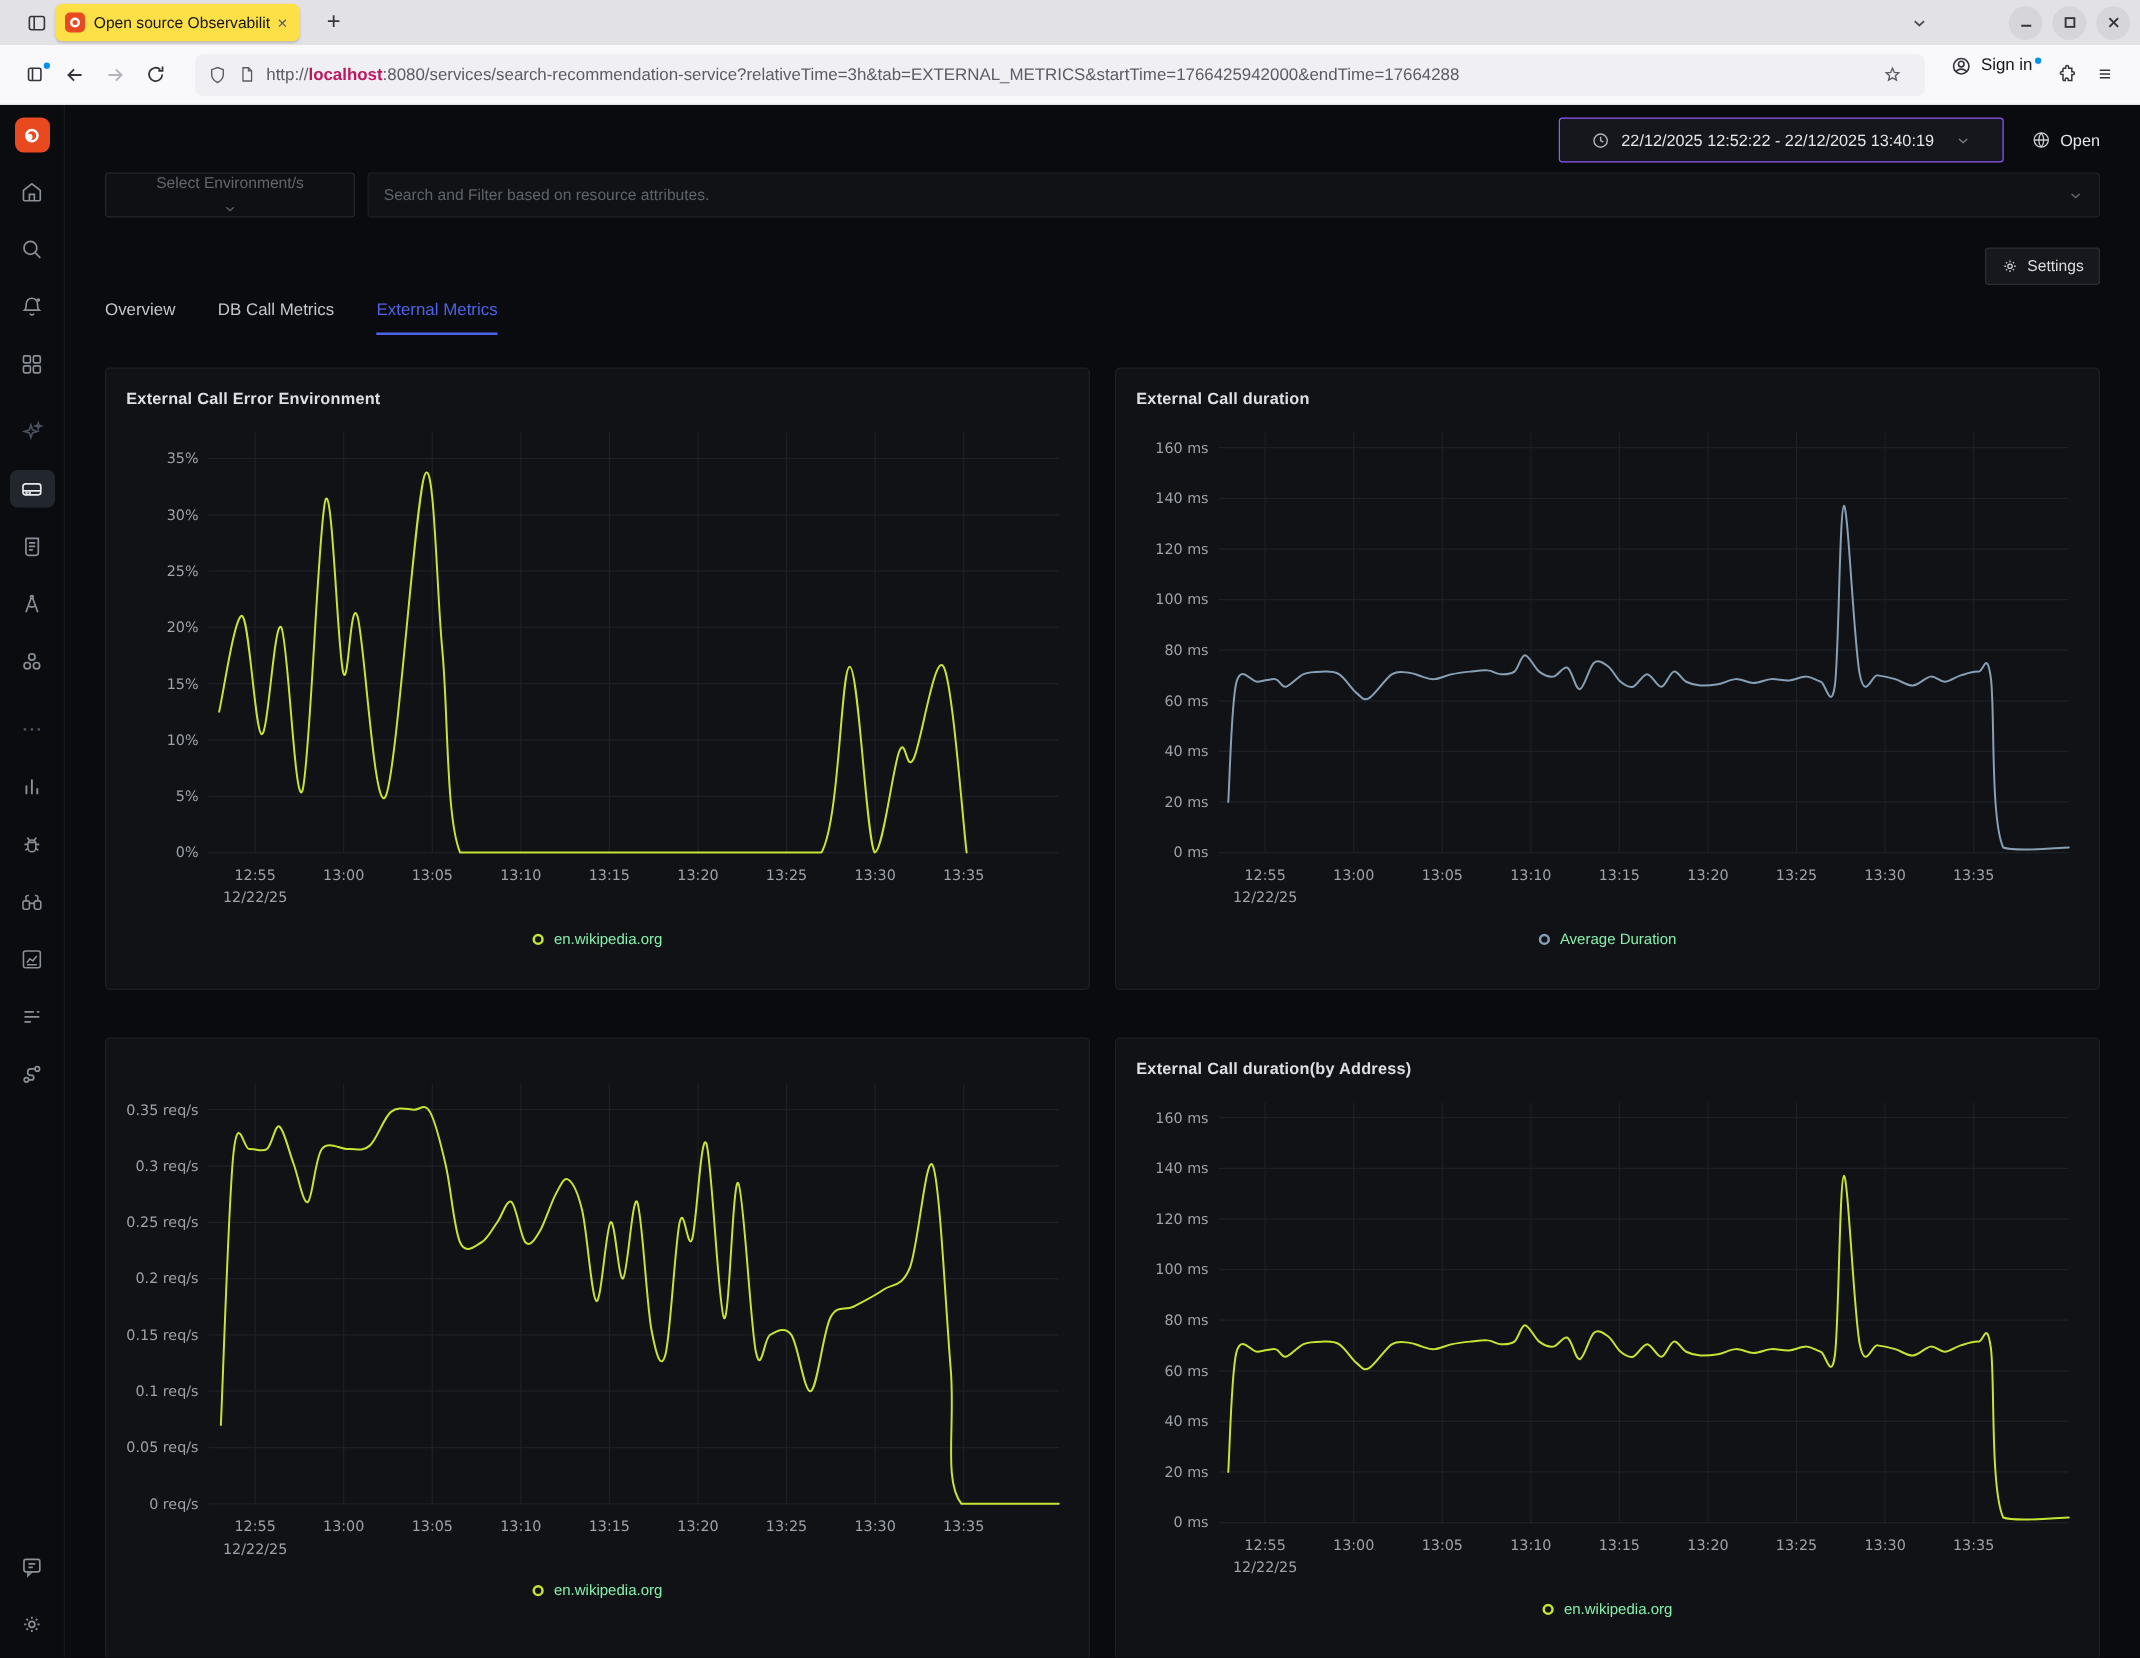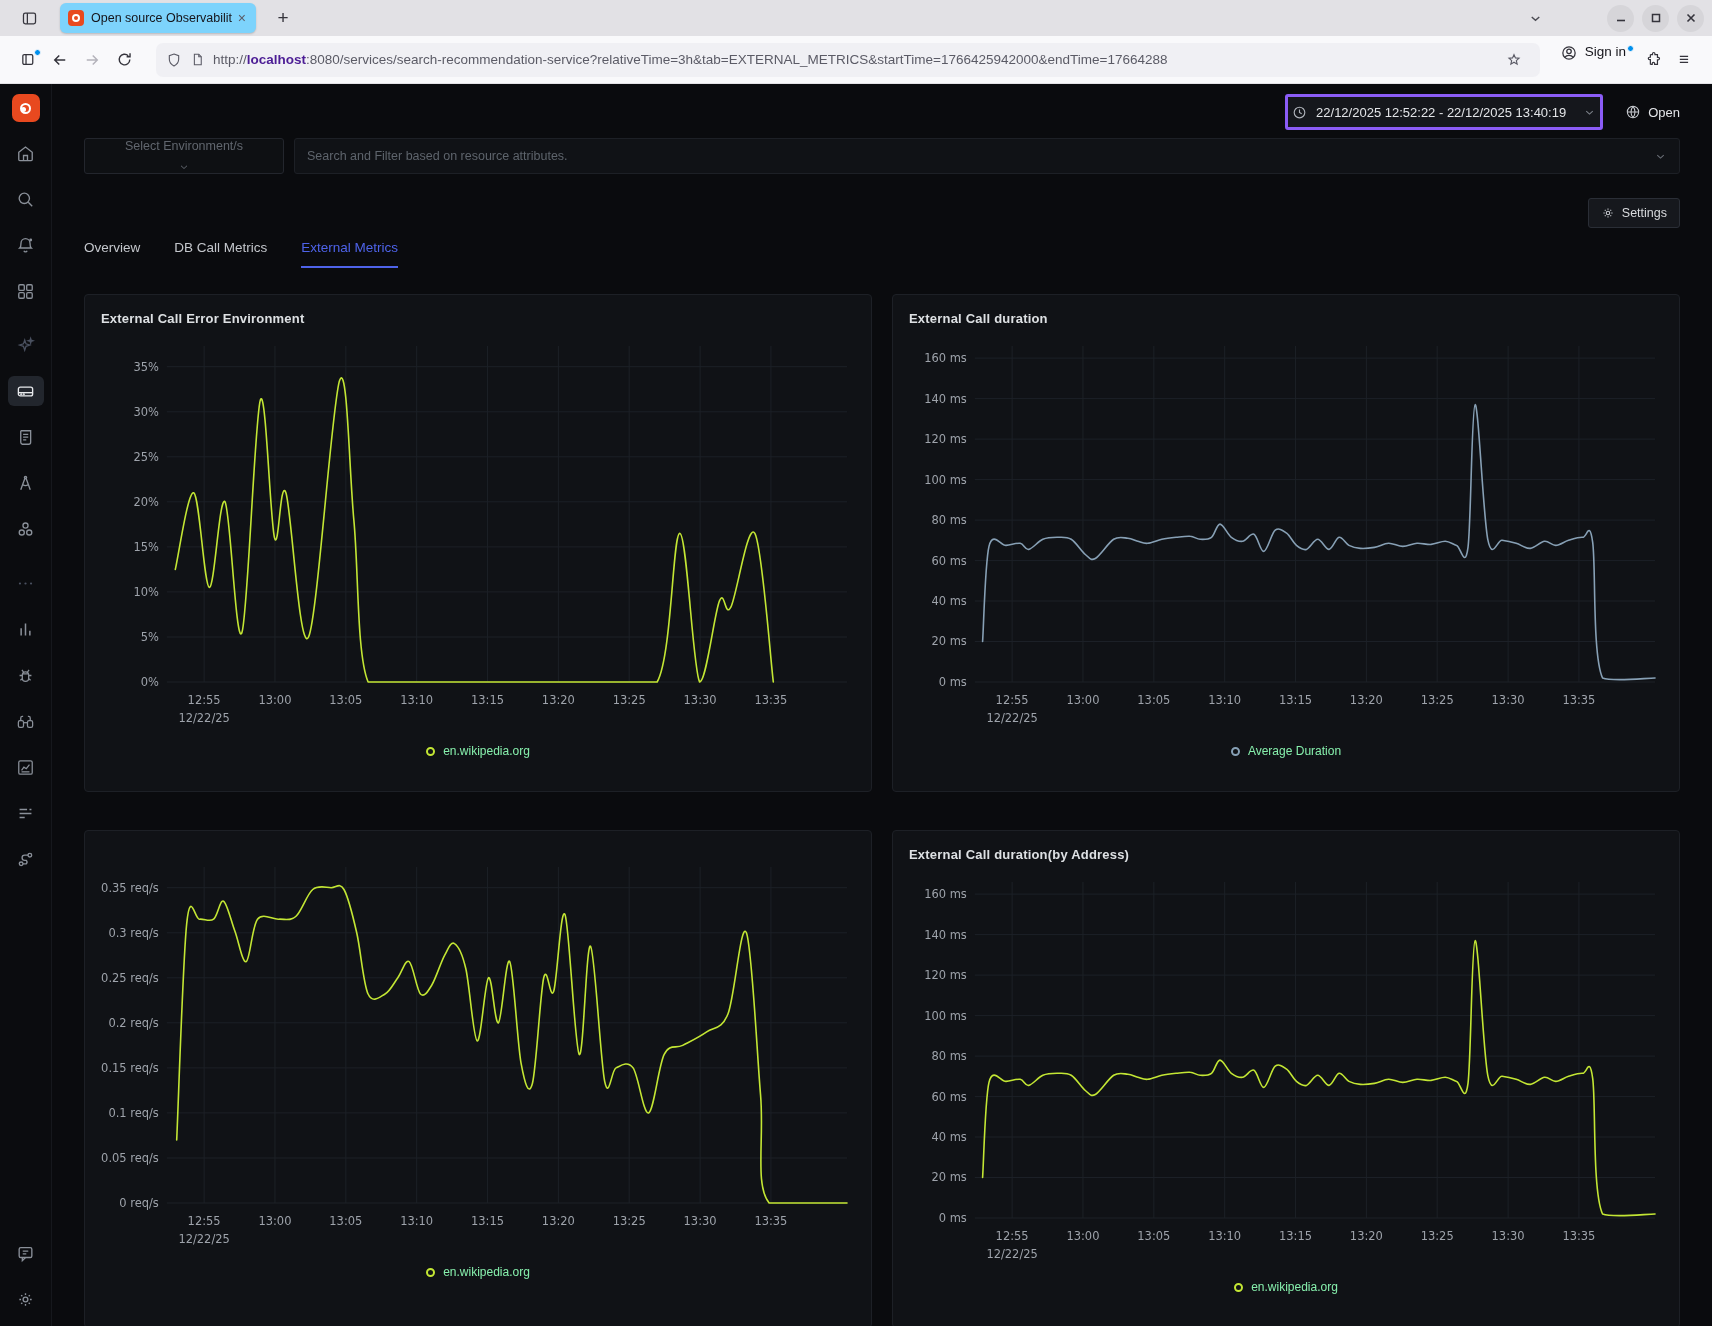--- a/index.html
+++ b/index.html
@@ -2,62 +2,62 @@
 <html><head>
 <meta charset="utf-8">
 <style>
   * { margin:0; padding:0; box-sizing:border-box; }
   html,body { width:1712px; height:1326px; overflow:hidden; background:#0a0b0e;
     font-family:"Liberation Sans","DejaVu Sans",sans-serif; }
 
   
   .tabstrip { height:36px; background:#e2e1e5; display:flex; align-items:center; padding:0 8px 0 14px; }
   .ff-view { width:30px; height:26px; border-radius:4px; display:flex; align-items:center; justify-content:center; color:#35343c; }
-  .tab { margin-left:16px; height:30px; width:196px; background:#7dd3fc; border-radius:6px;
+  .tab { height:30px; width:196px; background:#fde047; border-radius:6px;
     display:flex; align-items:center; padding:0 8px; box-shadow:0 1px 2px rgba(0,0,0,.18); }
   .tab-favicon { width:16px; height:16px; border-radius:4px; background:#e8491f; display:flex; align-items:center; justify-content:center; flex:none; }
   .tab-favicon i { width:8px; height:8px; border:2px solid #fff; border-radius:50%; display:block; }
   .tab-title { font-size:12.5px; color:#15141a; margin-left:7px; white-space:nowrap; overflow:hidden; flex:1; }
   .tab-close { color:#5b5b66; font-size:14px; padding:0 2px; cursor:default; }
   .newtab { color:#35343c; font-size:19px; margin-left:14px; width:26px; text-align:center; }
   .strip-right { margin-left:auto; display:flex; align-items:center; gap:8px; }
   .tabs-chev { color:#4a4a52; margin-right:56px; display:flex; }
   .winbtn { width:27px; height:27px; border-radius:50%; background:#d6d5d9; display:flex; align-items:center; justify-content:center; color:#35343c; }
 
   .toolbar { height:48px; background:#f9f9fb; display:flex; align-items:center; padding:0 12px; border-bottom:1px solid #e3e2e6; }
   .tb-ic { width:32px; height:30px; display:flex; align-items:center; justify-content:center; color:#35343c; position:relative; flex:none; }
   .tb-ic.disabled { color:#b4b3bb; }
   .blue-dot { position:absolute; top:4px; right:3px; width:7px; height:7px; border-radius:50%; background:#0090ed; border:1.5px solid #f9f9fb; }
   .urlbar { flex:1; height:34px; margin:0 10px 0 16px; background:#f0f0f4; border-radius:7px;
     display:flex; align-items:center; padding:0 10px; min-width:0; }
   .url-ic { color:#5b5b66; display:flex; flex:none; margin-right:8px; }
   .url-text { flex:1; font-size:13.5px; color:#5b5b66; white-space:nowrap; overflow:hidden; min-width:0; }
-  .url-text b { color:#4c1d95; font-weight:700; }
+  .url-text b { color:#be185d; font-weight:700; }
   .star { margin-left:6px; }
   .signin { display:flex; gap:7px; padding:0 10px; height:32px; border-radius:5px; color:#15141a;
     font-size:13.5px; position:relative; flex:none; }
 
   
   .app { display:flex; height:1242px; background:#0a0b0e; }
   .sidebar { width:52px; background:#0b0c0f; border-right:1px solid #16181d; display:flex; flex-direction:column;
     align-items:center; padding:10px 0 12px; flex:none; }
   .logo { width:28px; height:28px; border-radius:7px; background:#e8491f; display:flex; align-items:center; justify-content:center; margin-bottom:16px; }
   .logo i { width:11px; height:11px; border:2.4px solid #fff; border-radius:50%; display:block; position:relative; }
   .logo i::after { content:""; position:absolute; left:-1px; top:2px; width:5px; height:5px; background:#fff; border-radius:50%; }
   .snav { display:flex; flex-direction:column; align-items:center; gap:16px; width:100%; }
   .sitem { width:36px; height:30px; border-radius:6px; display:flex; align-items:center; justify-content:center; color:#8a9099; }
   .sitem.active { background:#22262d; color:#e8eaed; }
   .sitem.dim { color:#4a5160; }
   .side-spacer { flex:1; }
   .sitem svg { display:block; }
 
   .main { flex:1; min-width:0; padding:0 32px; }
   .apptop { height:40px; margin-top:8px; display:flex; align-items:center; justify-content:flex-end; gap:22px; }
-  .timebox { height:36px; background:#15171c; border:3px solid #8b5cf6; border-radius:3px; display:flex; align-items:center;
-    gap:9px; padding:0 4px; color:#e3e5e8; font-size:13px; }
+  .timebox { height:36px; background:#15171c; border:1px solid #8b5cf6; border-radius:3px; display:flex; align-items:center;
+    gap:9px; padding:0 25px; color:#e3e5e8; font-size:13px; }
   .timebox .chev { color:#7d828a; margin-left:8px; display:flex; }
   .sharebtn { display:flex; align-items:center; gap:7px; color:#e3e5e8; font-size:13px; }
 
   .filterrow { display:flex; gap:10px; margin-top:6px; }
   .envselect { width:200px; height:36px; border:1px solid #23262d; border-radius:3px; background:#0e1013;
     display:flex; align-items:center; justify-content:space-between; padding:0 10px; color:#61666e; font-size:12.5px;flex-direction:column; }
   .searchfilter { flex:1; height:36px; border:1px solid #1d2026; border-radius:3px; background:#101216;
     display:flex; align-items:center; padding:0 12px; gap:8px; }
   .searchfilter input { flex:1; background:transparent; border:none; outline:none; color:#eab308; font-size:12.5px;
     font-family:"Liberation Sans","DejaVu Sans",sans-serif; }

